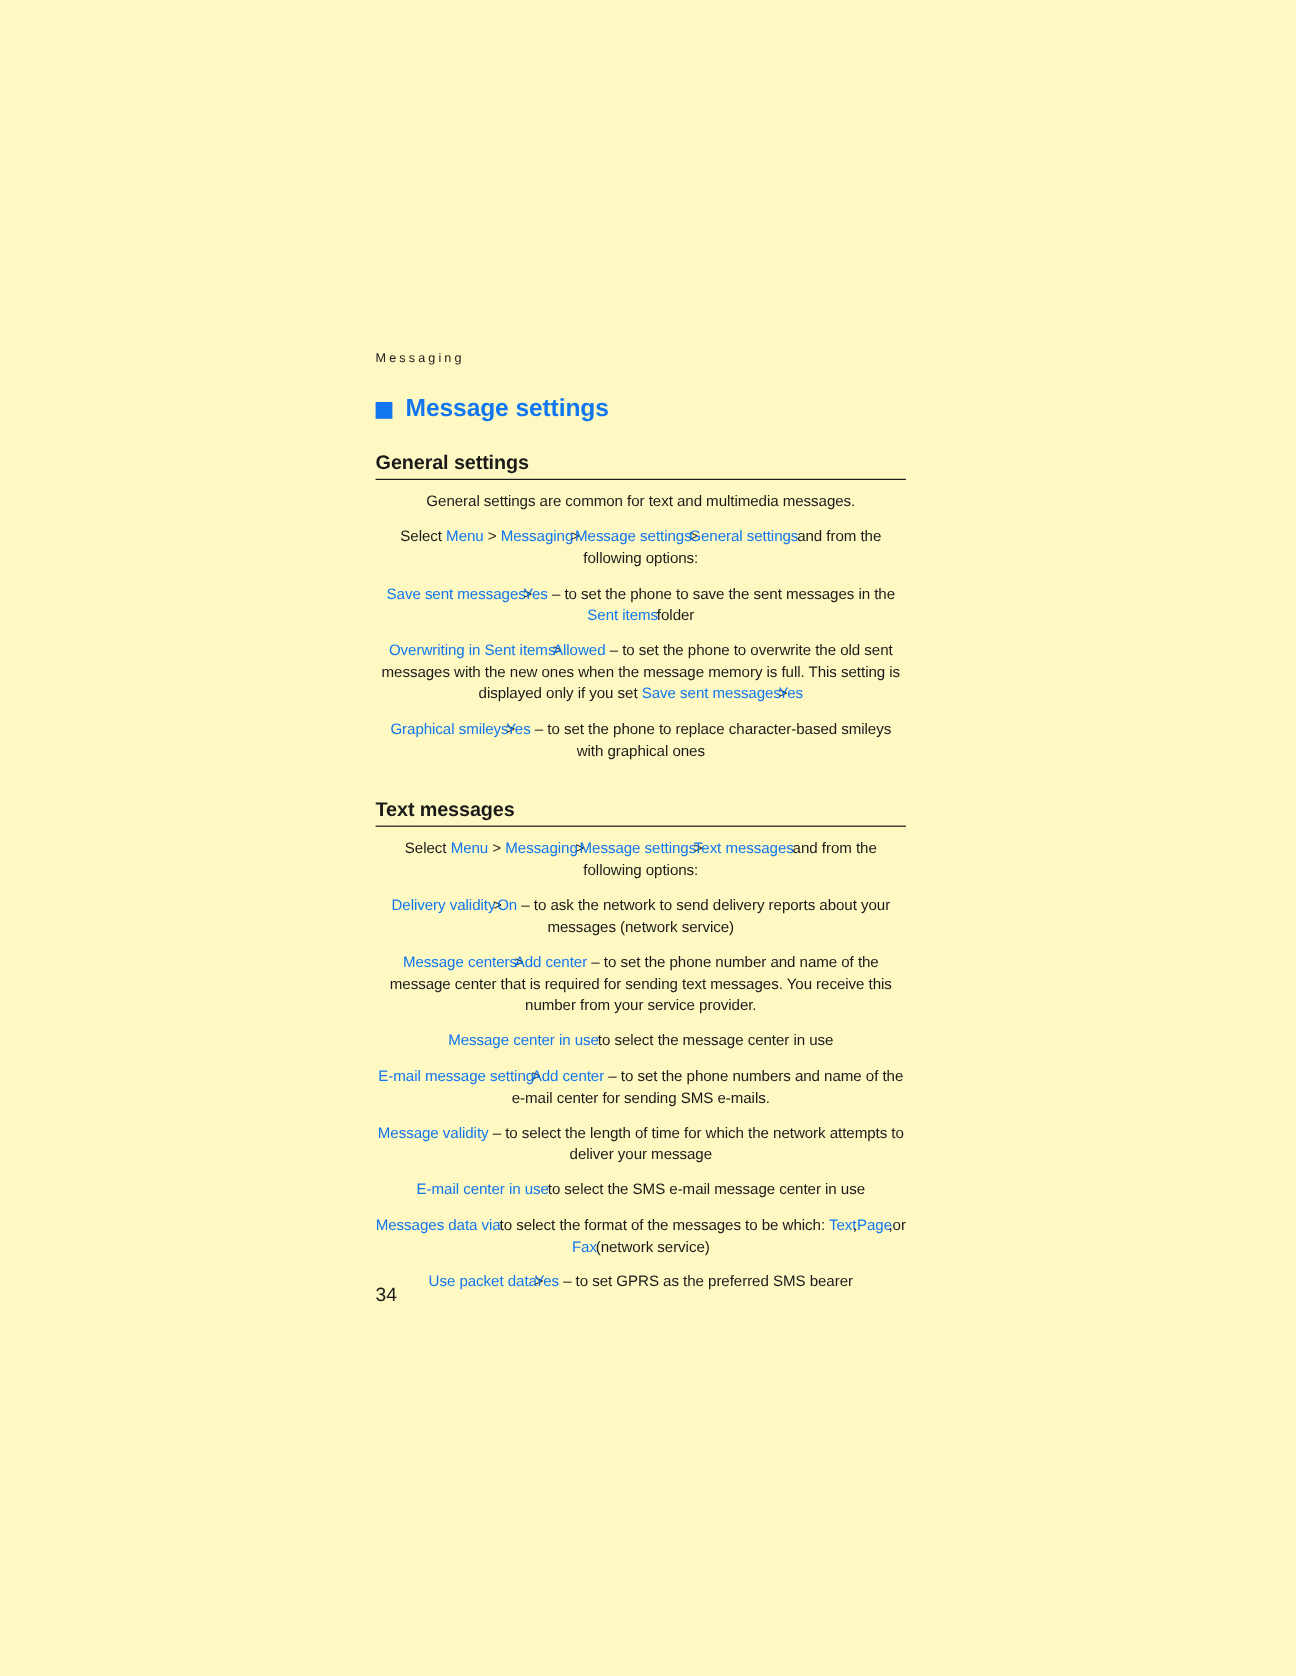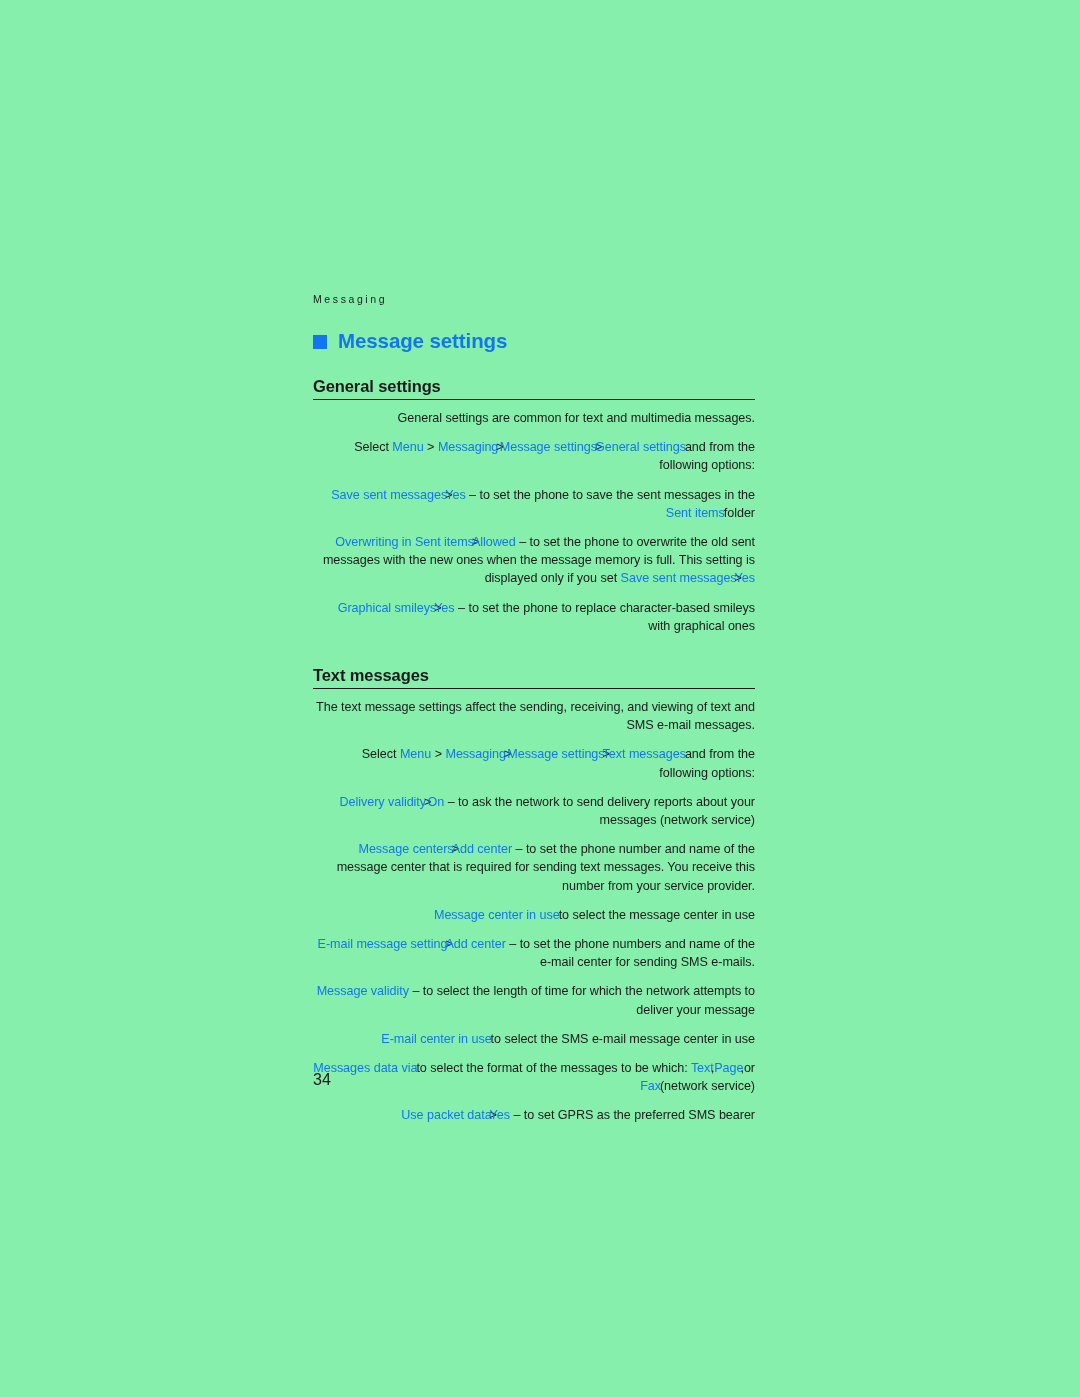--- a/index.html
+++ b/index.html
@@ -14,21 +14,21 @@
     font-family: "Liberation Sans", sans-serif;
     color: #000000;
     overflow: hidden;
   }
 
   #page {
     position: absolute;
     left: 0; top: 0;
     width: 1080px;
     height: 1397px;
-    background: #86efac;
+    background: #fef9c3;
   }
 
   
   .content {
     position: absolute;
     left: 313px;
     top: 294px;
     width: 442px;
   }
 
@@ -76,21 +76,21 @@
     width: 100%;
     letter-spacing: -0.1px;
   }
   h2.section.spaced { margin-top: 31px; }
 
   p.body {
     font-size: 12.6px;
     line-height: 18.2px;
     margin: 0 0 11px 0;
     color: #1a1a1a;
-    text-align: right;
+    text-align: center;
     letter-spacing: -0.05px;
   }
 
   
   .t { color: #1277ee; }
 
   
   .sep {
     color: #1a1a1a;
     display: inline-block;
@@ -136,21 +136,20 @@
     </div>
 
     <div id="sections-root">
         <h2 class="section">General settings</h2>
         <p class="body"><span>General settings are common for text and multimedia messages.</span></p>
         <p class="body"><span>Select </span><span class="t">Menu</span><span> &gt; </span><span class="t">Messaging</span><span class="sep">&gt;</span><span class="t"> Message settings</span><span class="sep">&gt;</span><span class="t">General settings</span><span class="nb">and from the following options:</span></p>
         <p class="body"><span class="t">Save sent messages</span><span class="sep">&gt;</span><span class="t">Yes</span><span> – to set the phone to save the sent messages in the </span><span class="t">Sent items</span><span class="nb">folder</span></p>
         <p class="body"><span class="t">Overwriting in Sent items</span><span class="sep">&gt;</span><span class="t">Allowed</span><span> – to set the phone to overwrite the old sent messages with the new ones when the message memory is full. This setting is displayed only if you set </span><span class="t">Save sent messages</span><span class="sep">&gt;</span><span class="t">Yes</span></p>
         <p class="body"><span class="t">Graphical smileys</span><span class="sep">&gt;</span><span class="t">Yes</span><span> – to set the phone to replace character-based smileys with graphical ones</span></p>
         <h2 class="section spaced">Text messages</h2>
-        <p class="body"><span>The text message settings affect the sending, receiving, and viewing of text and SMS e-mail messages.</span></p>
         <p class="body"><span>Select </span><span class="t">Menu</span><span> &gt; </span><span class="t">Messaging</span><span class="sep">&gt;</span><span class="t"> Message settings</span><span class="sep">&gt;</span><span class="t">Text messages</span><span class="nb">and from the following options:</span></p>
         <p class="body"><span class="t">Delivery validity</span><span class="sep">&gt;</span><span class="t"> On</span><span> – to ask the network to send delivery reports about your messages (network service)</span></p>
         <p class="body"><span class="t">Message centers</span><span class="sep">&gt;</span><span class="t">Add center</span><span> – to set the phone number and name of the message center that is required for sending text messages. You receive this number from your service provider.</span></p>
         <p class="body"><span class="t">Message center in use</span><span class="nb">to select the message center in use</span></p>
         <p class="body"><span class="t">E-mail message setting</span><span class="sep">&gt;</span><span class="t">Add center</span><span> – to set the phone numbers and name of the e-mail center for sending SMS e-mails.</span></p>
         <p class="body"><span class="t">Message validity</span><span> – to select the length of time for which the network attempts to deliver your message</span></p>
         <p class="body"><span class="t">E-mail center in use</span><span class="nb">to select the SMS e-mail message center in use</span></p>
         <p class="body"><span class="t">Messages data via</span><span class="nb">to select the format of the messages to be which: </span><span class="t">Text</span><span class="sepc">,</span><span class="t"> Page</span><span class="sepc">,</span><span> or </span><span class="t">Fax</span><span class="nb">(network service)</span></p>
         <p class="body"><span class="t">Use packet data</span><span class="sep">&gt;</span><span class="t">Yes</span><span> – to set GPRS as the preferred SMS bearer</span></p>
       </div>

